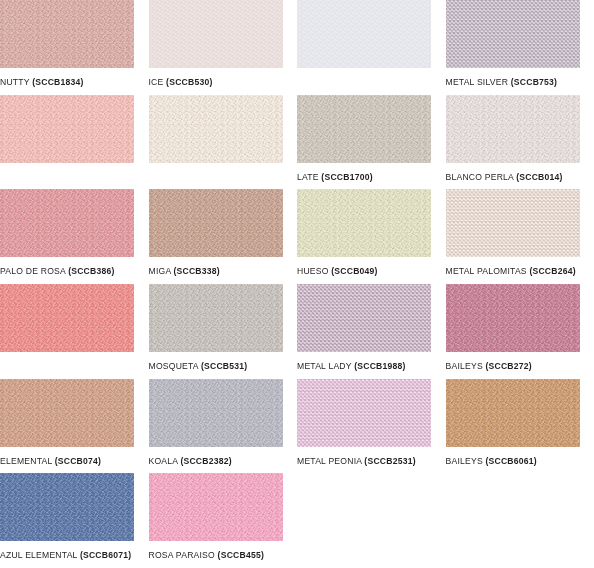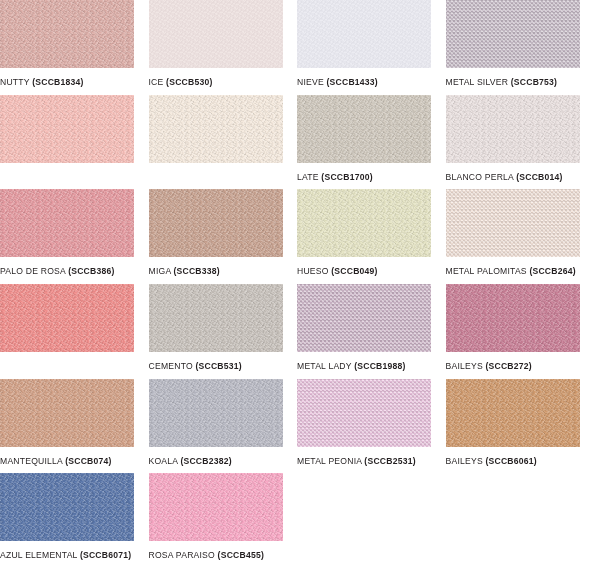--- a/index.html
+++ b/index.html
@@ -87,21 +87,20 @@
     <div class="swatch-cell">
       <div class="swatch-chip" style="background-color: rgb(220, 174, 168);"></div>
       <div class="swatch-label"><span class="swatch-name">NUTTY</span> <span class="swatch-code">(SCCB1834)</span></div>
     </div>
     <div class="swatch-cell">
       <div class="swatch-chip smooth" style="background-color: rgb(238, 226, 224);"></div>
       <div class="swatch-label"><span class="swatch-name">ICE</span> <span class="swatch-code">(SCCB530)</span></div>
     </div>
     <div class="swatch-cell">
       <div class="swatch-chip smooth" style="background-color: rgb(233, 233, 240);"></div>
-      <div class="swatch-label"><span class="swatch-name">NIEVE</span> <span class="swatch-code">(SCCB1433)</span></div>
     </div>
     <div class="swatch-cell">
       <div class="swatch-chip metal" style="background-color: rgb(201, 189, 201);"></div>
       <div class="swatch-label"><span class="swatch-name">METAL SILVER</span> <span class="swatch-code">(SCCB753)</span></div>
     </div>
     <div class="swatch-cell">
       <div class="swatch-chip" style="background-color: rgb(246, 191, 185);"></div>
     </div>
     <div class="swatch-cell">
       <div class="swatch-chip" style="background-color: rgb(244, 233, 221);"></div>
@@ -128,33 +127,33 @@
     </div>
     <div class="swatch-cell">
       <div class="swatch-chip metal" style="background-color: rgb(246, 228, 217);"></div>
       <div class="swatch-label"><span class="swatch-name">METAL PALOMITAS</span> <span class="swatch-code">(SCCB264)</span></div>
     </div>
     <div class="swatch-cell">
       <div class="swatch-chip" style="background-color: rgb(239, 142, 140);"></div>
     </div>
     <div class="swatch-cell">
       <div class="swatch-chip" style="background-color: rgb(200, 194, 188);"></div>
-      <div class="swatch-label"><span class="swatch-name">CEMENTO</span> <span class="swatch-code">(SCCB531)</span></div>
+      <div class="swatch-label"><span class="swatch-name">MOSQUETA</span> <span class="swatch-code">(SCCB531)</span></div>
     </div>
     <div class="swatch-cell">
       <div class="swatch-chip metal" style="background-color: rgb(208, 182, 202);"></div>
       <div class="swatch-label"><span class="swatch-name">METAL LADY</span> <span class="swatch-code">(SCCB1988)</span></div>
     </div>
     <div class="swatch-cell">
       <div class="swatch-chip" style="background-color: rgb(200, 127, 150);"></div>
       <div class="swatch-label"><span class="swatch-name">BAILEYS</span> <span class="swatch-code">(SCCB272)</span></div>
     </div>
     <div class="swatch-cell">
       <div class="swatch-chip" style="background-color: rgb(210, 161, 135);"></div>
-      <div class="swatch-label"><span class="swatch-name">MANTEQUILLA</span> <span class="swatch-code">(SCCB074)</span></div>
+      <div class="swatch-label"><span class="swatch-name">ELEMENTAL</span> <span class="swatch-code">(SCCB074)</span></div>
     </div>
     <div class="swatch-cell">
       <div class="swatch-chip" style="background-color: rgb(185, 186, 196);"></div>
       <div class="swatch-label"><span class="swatch-name">KOALA</span> <span class="swatch-code">(SCCB2382)</span></div>
     </div>
     <div class="swatch-cell">
       <div class="swatch-chip metal" style="background-color: rgb(238, 197, 226);"></div>
       <div class="swatch-label"><span class="swatch-name">METAL PEONIA</span> <span class="swatch-code">(SCCB2531)</span></div>
     </div>
     <div class="swatch-cell">

